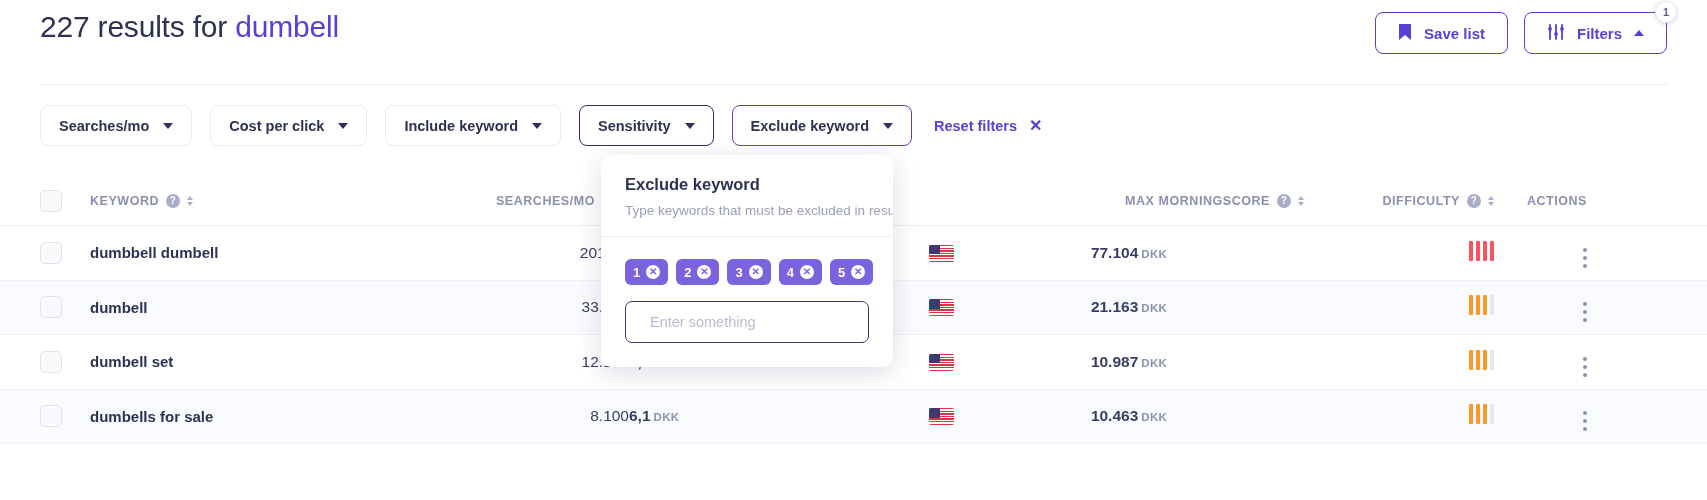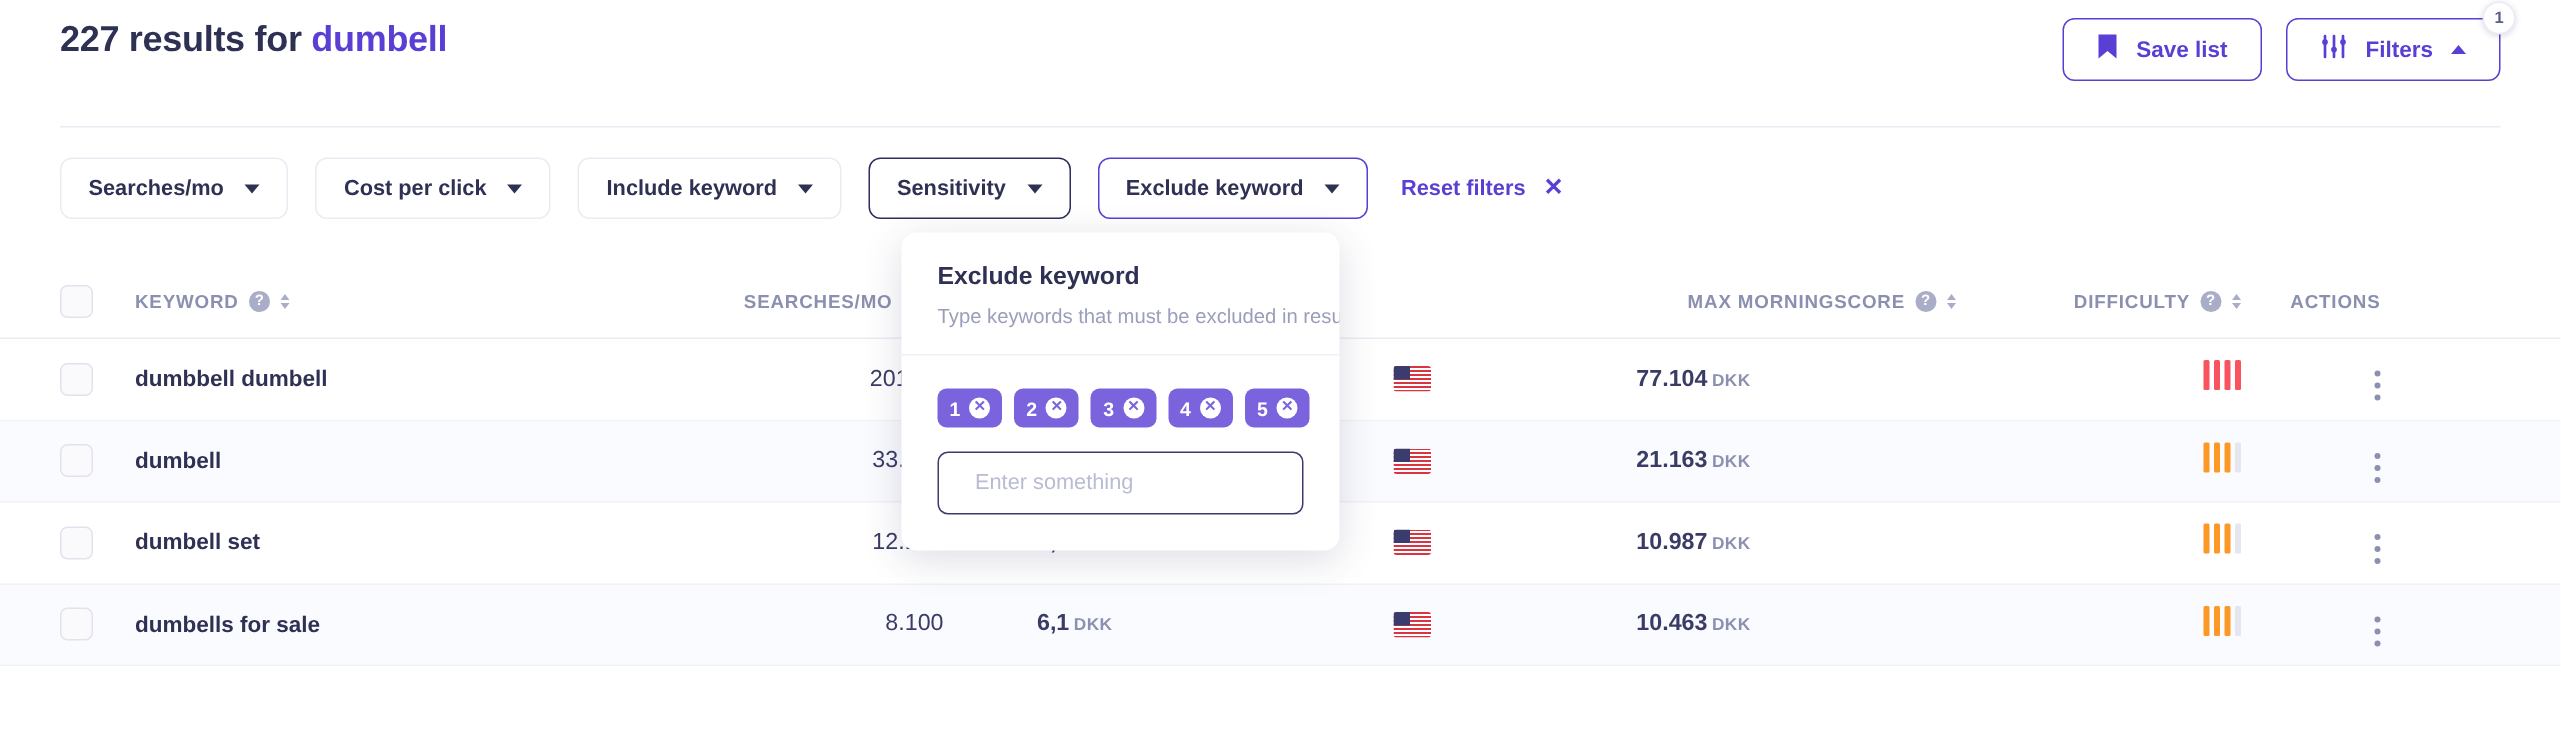--- a/index.html
+++ b/index.html
@@ -12,21 +12,21 @@
   }
   .page { position: relative; width: 1707px; height: 500px; background:#fff; }
 
   
   .header {
     position: absolute; left:0; top:0; width:1707px; height:84px;
     display:flex; align-items:flex-start; justify-content:space-between;
     padding: 8px 40px 0 40px;
   }
   .results-title {
-    font-size: 24px; font-weight: 700; letter-spacing:-0.2px;
+    font-size: 30px; font-weight: 400; letter-spacing:-0.2px;
     color:#2e3153; line-height: 38px; white-space:nowrap;
   }
   .results-title .term { color:#5b3fd4; }
 
   .header-actions { display:flex; align-items:center; gap:16px; margin-top:4px; }
 
   .btn-outline {
     display:flex; align-items:center; justify-content:center; gap:12px;
     height:42px; padding:6px 22px;
     border:1.5px solid #5b3fd4; border-radius:8px;
@@ -98,21 +98,21 @@
 
   .cb {
     width:22px;height:22px;border:1px solid #e2e1ee;border-radius:5px;background:#fafafd;
     cursor:pointer; flex:none;
   }
 
   
   .c-check { width:50px; }
   .c-kw    { width:342px; }
   .c-sv    { width:197px; text-align:right; }
-  .c-cpc   { width:175px; text-align:center; }
+  .c-cpc   { width:175px; text-align:left; }
   .c-ctry  { width:150px; text-align:right; }
   .c-ms    { width:350px; text-align:center; }
   .c-diff  { width:190px; text-align:right; }
   .c-act   { width:93px;  text-align:right; }
 
   .thead .c-sv, .thead .c-cpc, .thead .c-ms, .thead .c-diff { justify-content:flex-end; }
   .thead .c-ctry { justify-content:flex-end; }
   .thead .c-act  { justify-content:flex-end; }
 
   .row {

